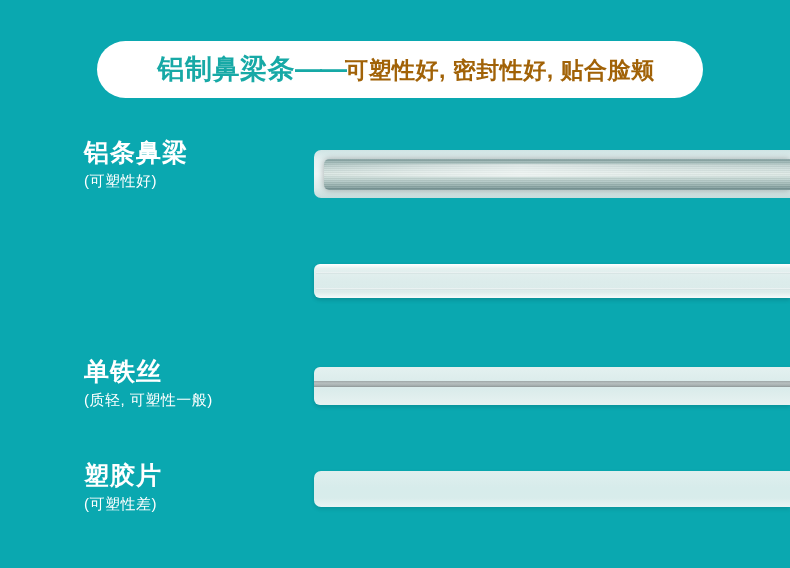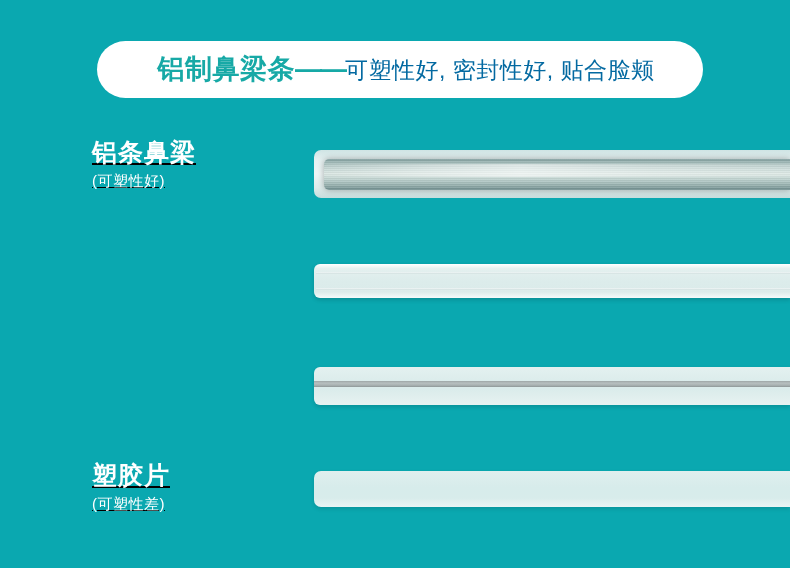--- a/index.html
+++ b/index.html
@@ -47,29 +47,28 @@
     margin-left: 12px;
   }
   .header-dash {
     font-size: 27px;
     font-weight: bold;
     color: #17a9a6;
     letter-spacing: -2px;
   }
   .header-sub {
     font-size: 23px;
-    font-weight: normal;
-    color: #0369a1;
+    font-weight: bold;
+    color: #a16207;
     letter-spacing: 0.5px;
   }
   .row-labels {
     position: absolute;
-    left: 92px;
+    left: 84px;
     width: 235px;
-    text-decoration: underline;
   }
   .row-title {
     font-size: 25px;
     font-weight: bold;
     color: #ffffff;
     line-height: 1.15;
     letter-spacing: 1px;
     white-space: nowrap;
   }
   .row-sub {
@@ -196,20 +195,24 @@
     <div class="row-sub">(可塑性好)</div>
   </div>
   <div class="tray-1"></div>
   <div class="bar-1"></div>
   <div class="bar-1-sheen"></div>
 
   <div class="panel-2"></div>
   <div class="wire-2a"></div>
   <div class="wire-2b"></div>
 
+  <div class="row-labels" style="top:357px">
+    <div class="row-title">单铁丝</div>
+    <div class="row-sub">(质轻, 可塑性一般)</div>
+  </div>
   <div class="panel-3"></div>
   <div class="wire-3"></div>
 
   <div class="row-labels" style="top:461px">
     <div class="row-title">塑胶片</div>
     <div class="row-sub">(可塑性差)</div>
   </div>
   <div class="panel-4"></div>
 
 </div>

